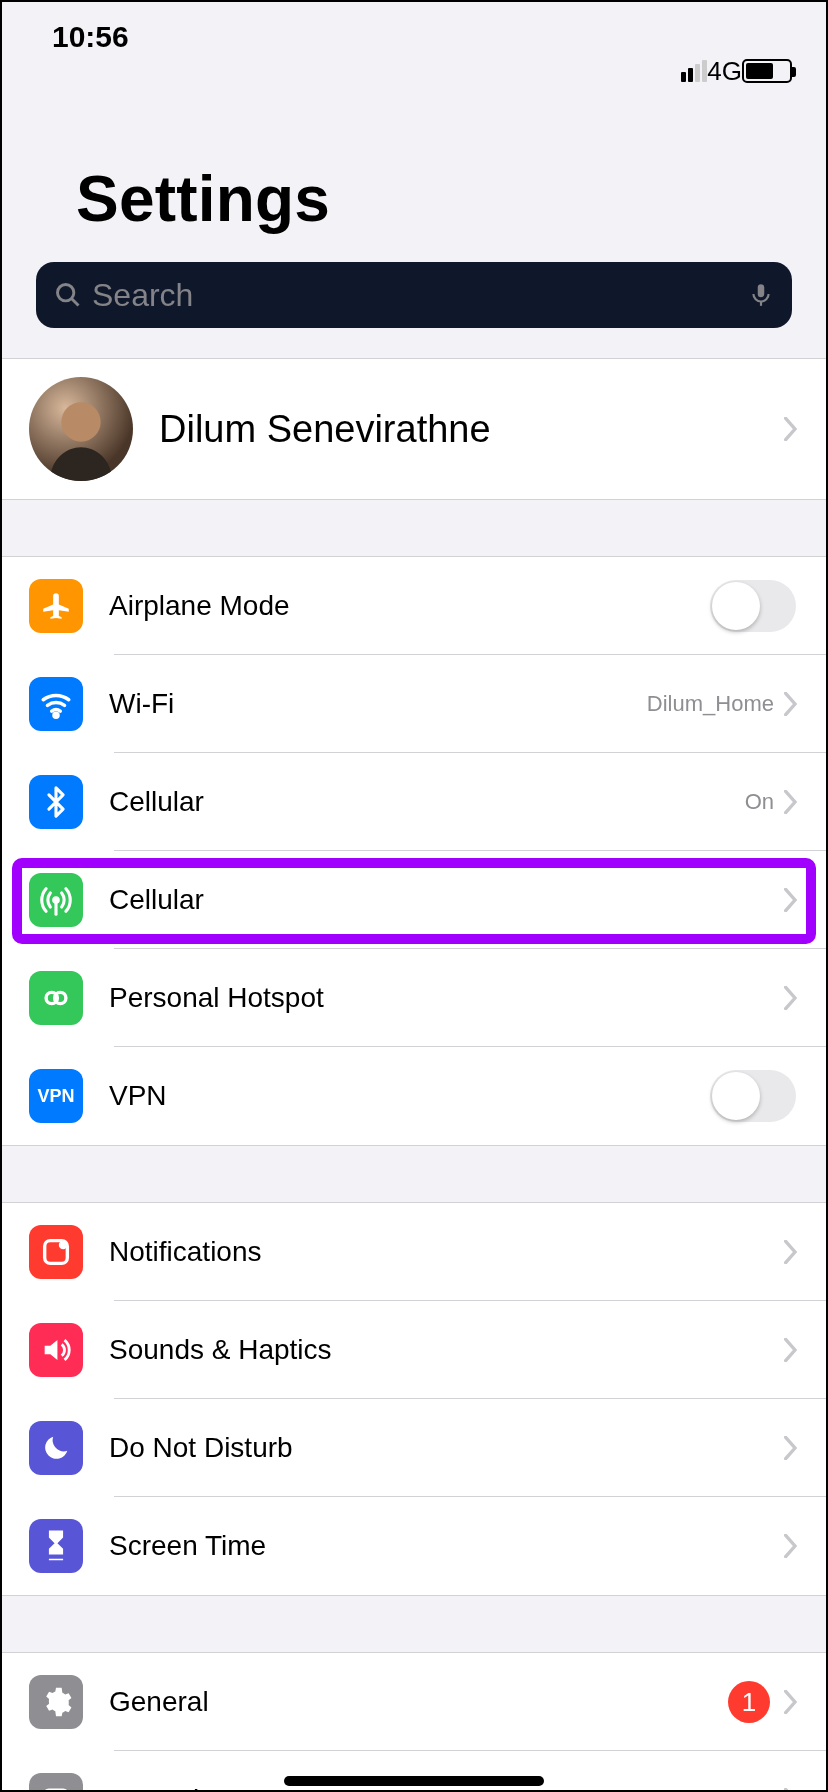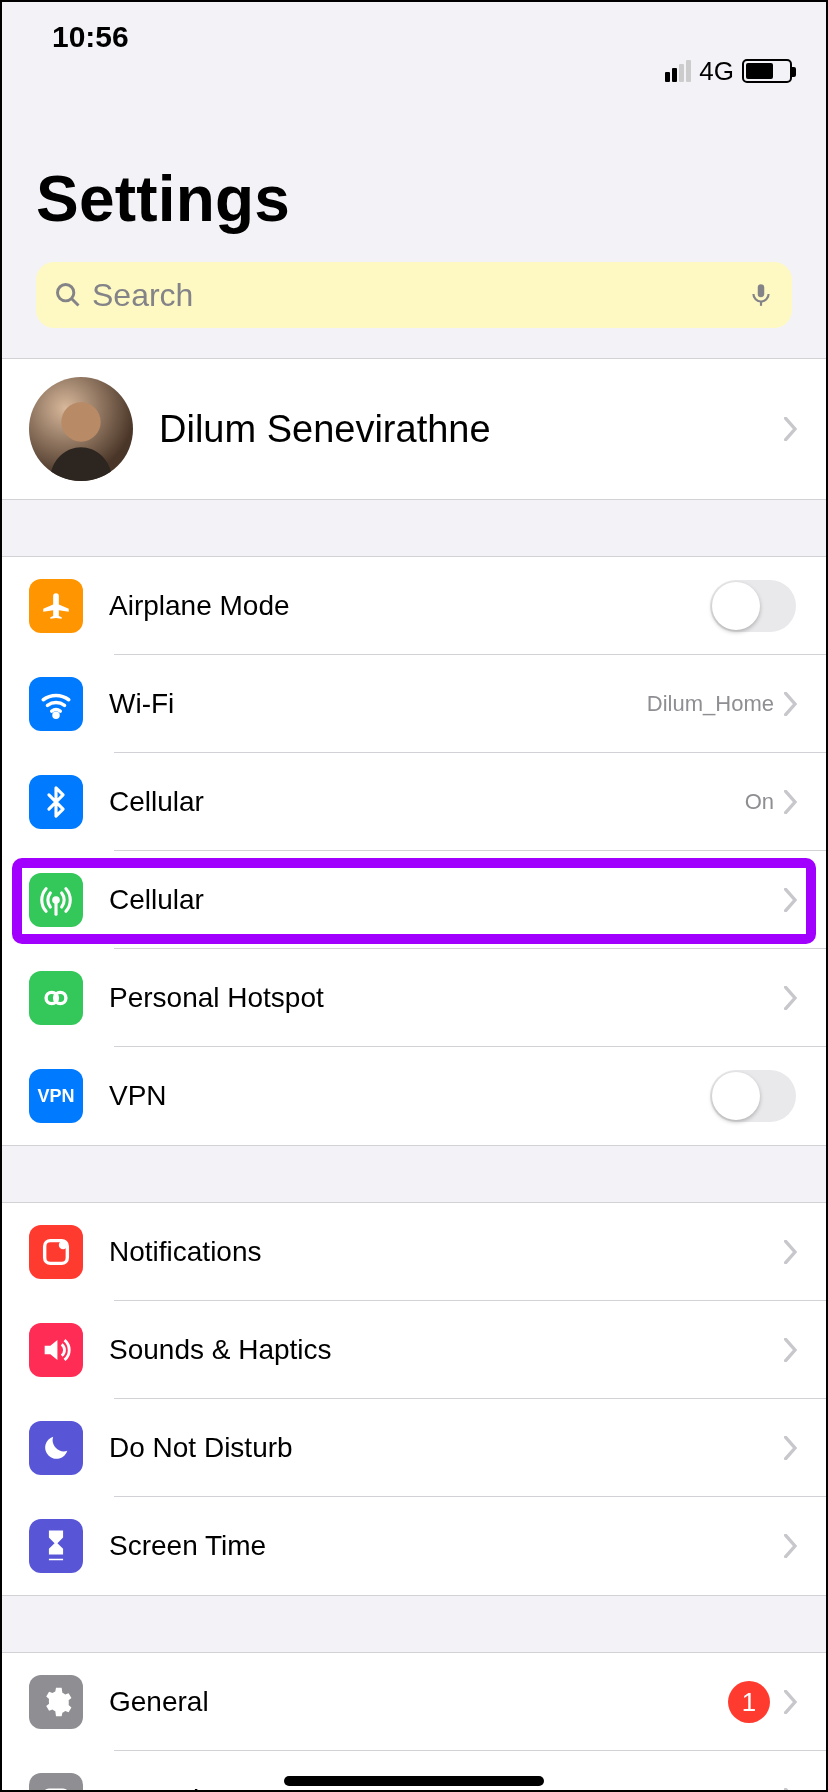--- a/index.html
+++ b/index.html
@@ -14,41 +14,42 @@
     border: 2px solid #000;
   }
   .statusbar {
     display: flex;
     justify-content: space-between;
     padding: 18px 34px 4px 50px;
     height: 80px;
     font-size: 30px;
     font-weight: 600;
   }
-  .status-right { display: flex; align-items: center; gap: 8px; margin-top: 44px; }
+  .status-right { display: flex; align-items: center; gap: 0; margin-top: 44px; }
   .signal-bars { display: flex; align-items: flex-end; gap: 2px; }
   .signal-bar { width: 5px; background: #ccc; border-radius: 1px; }
   .signal-bar.on { background: #000; }
   .sb1 { height: 10px; } .sb2 { height: 14px; } .sb3 { height: 18px; } .sb4 { height: 22px; }
   .net-label { font-size: 26px; font-weight: 500; }
   .battery { width: 50px; height: 24px; border: 2px solid #000; border-radius: 5px; position: relative; display: flex; align-items: center; padding: 2px; }
   .battery:after { content:""; position:absolute; right:-6px; top:6px; width:4px; height:10px; background:#000; border-radius:0 2px 2px 0; }
   .battery-fill { background:#000; height:100%; width:65%; border-radius:2px; }
 
   .header {
     padding: 80px 37px 18px 34px;
+    margin-left: 40px;
   }
   .title {
     font-size: 64px;
     font-weight: 700;
     letter-spacing: 0.2px;
   }
   .searchbar {
     margin: 8px 34px 30px 34px;
-    background: #fef9c3;
+    background: #0f172a;
     border-radius: 18px;
     height: 66px;
     display: flex;
     align-items: center;
     padding: 0 18px;
     color: #838388;
     font-size: 32px;
   }
   .searchbar .mic { margin-left: auto; }
   .searchbar svg { display:block; }

